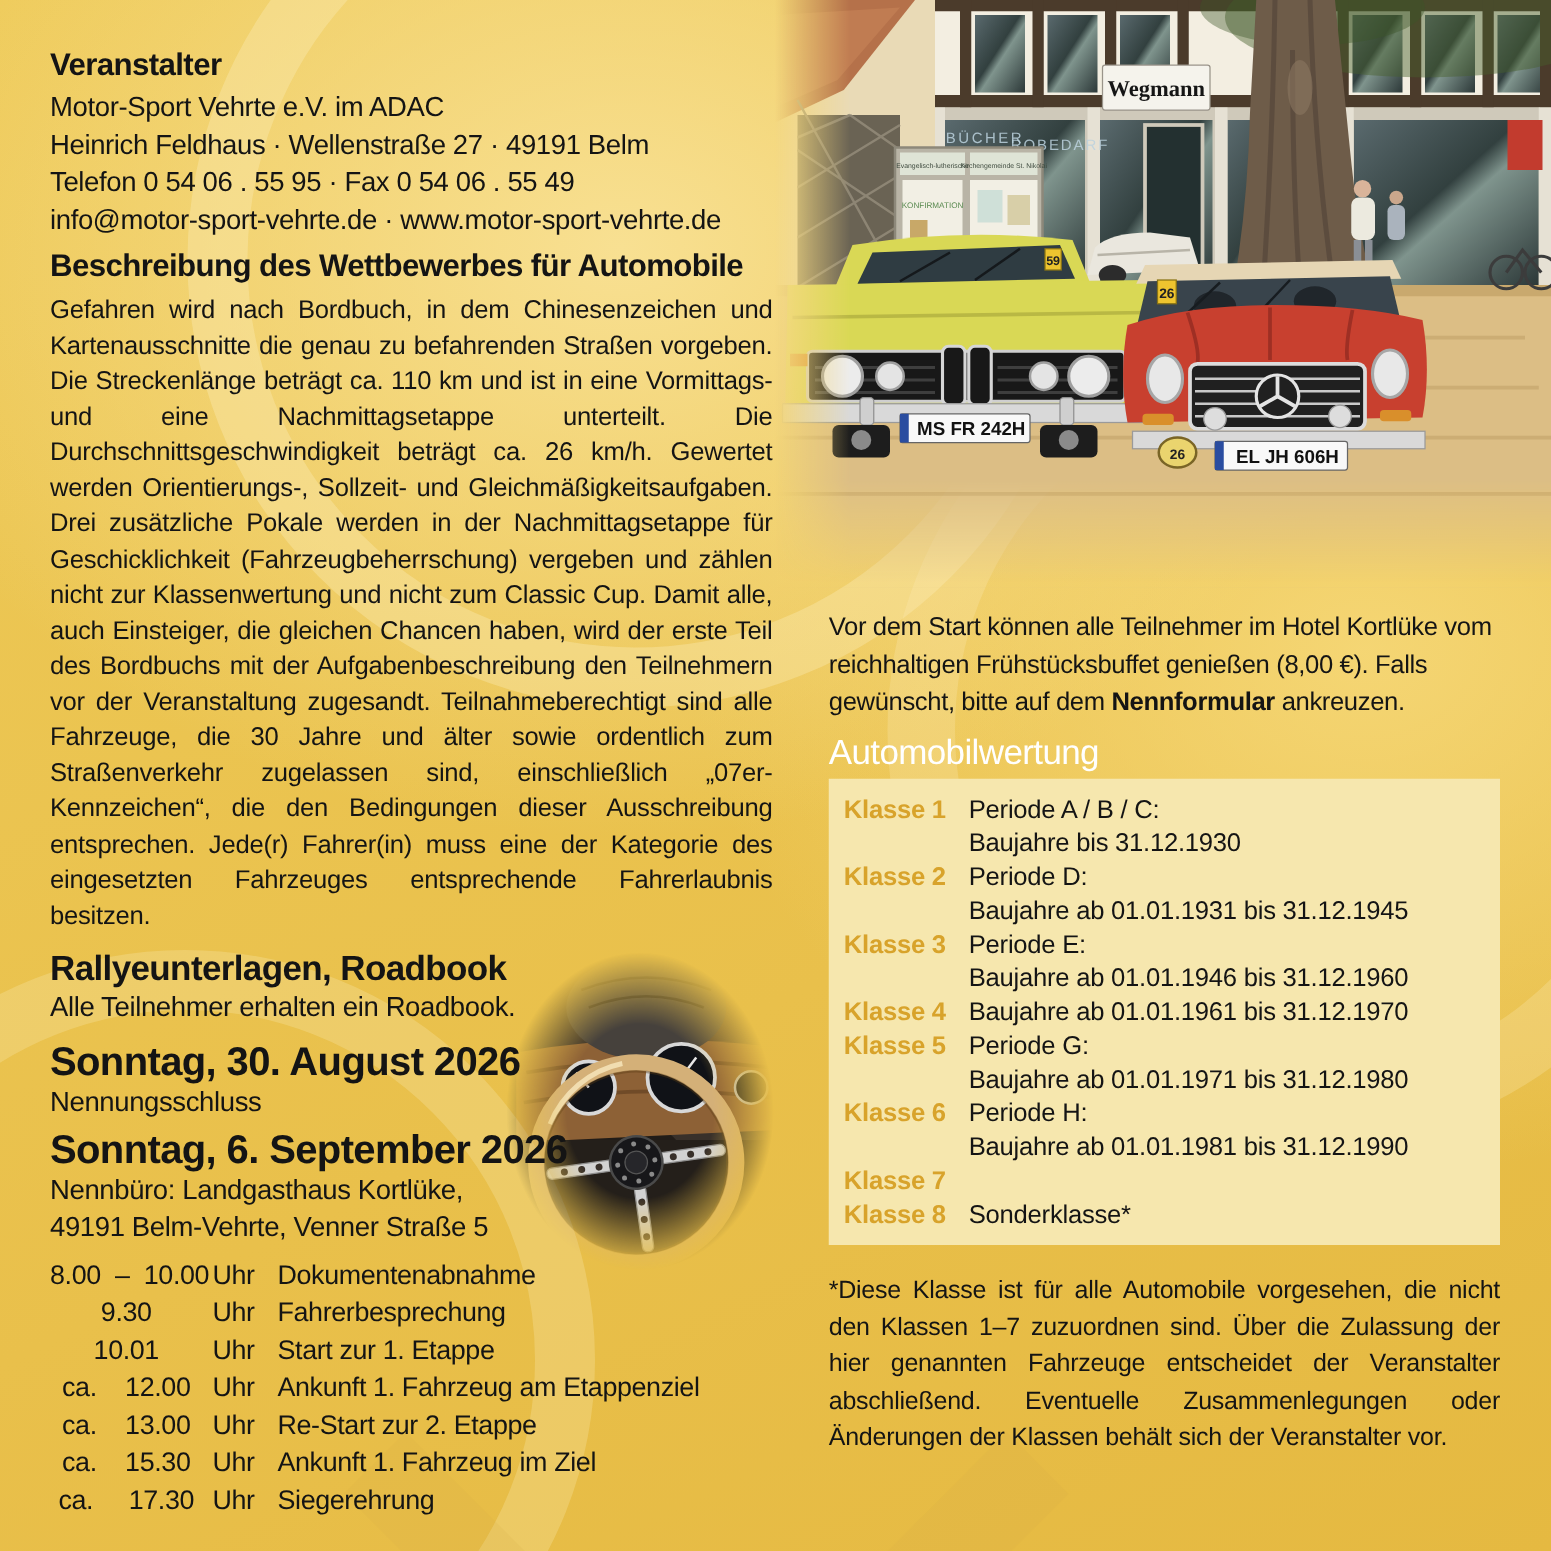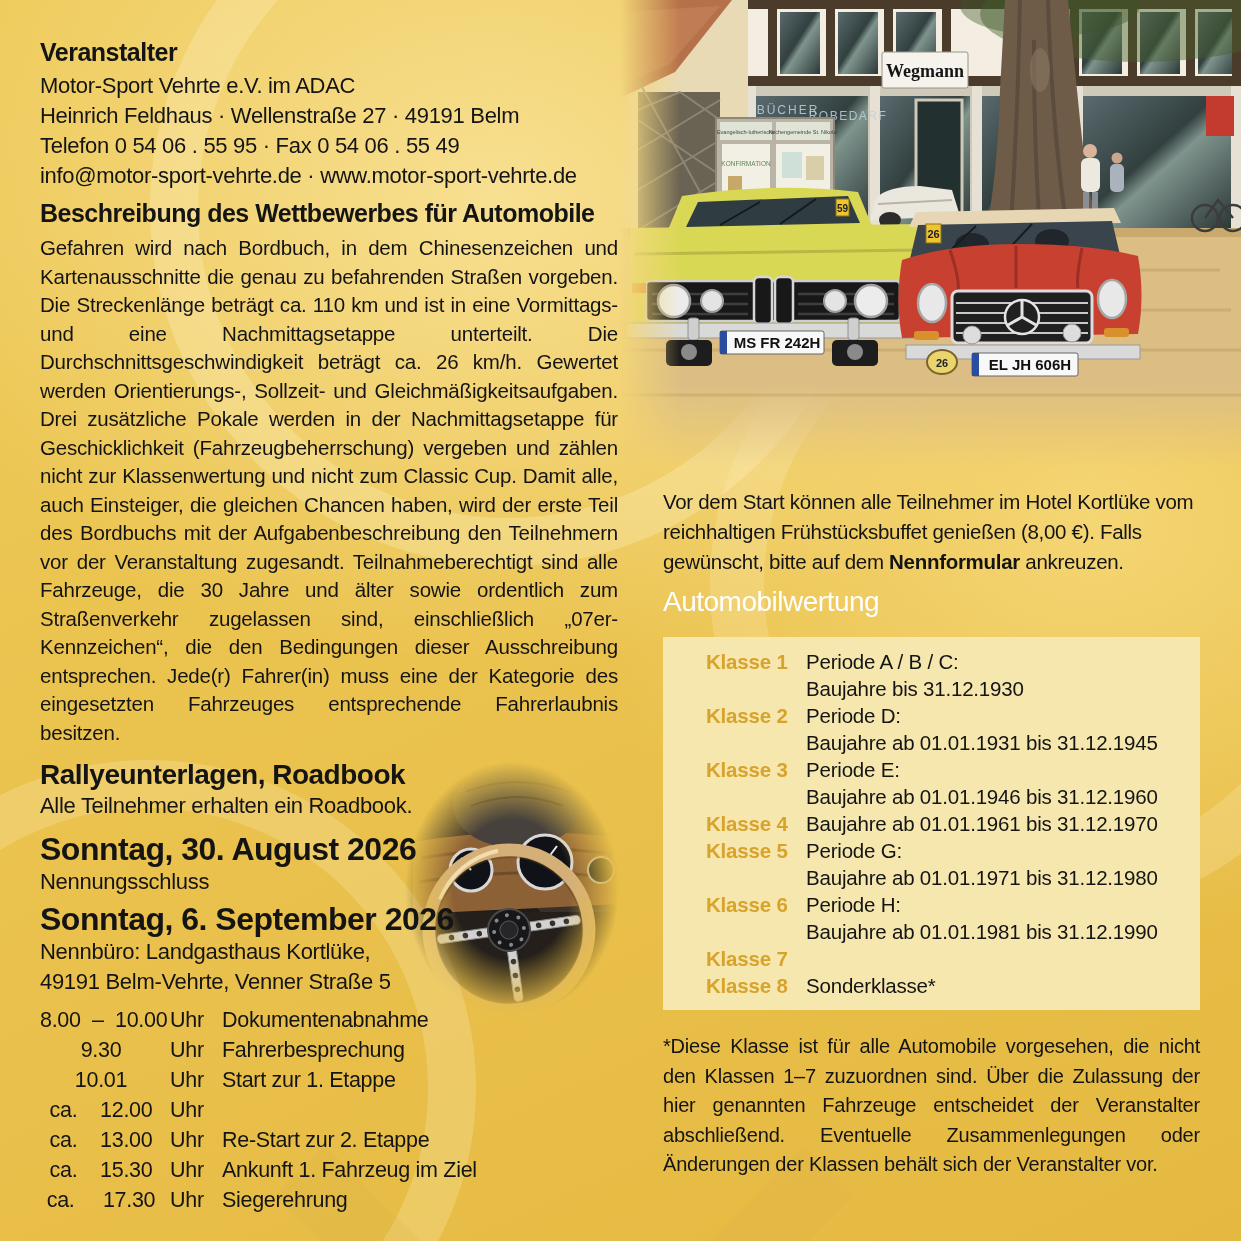--- a/index.html
+++ b/index.html
@@ -34,21 +34,21 @@
   .h2x{margin-top:8px;}
   .para{margin-top:6px;font-size:20.5px;line-height:28.5px;letter-spacing:-0.2px;text-align:justify;}
   .schedule{margin-top:8px;font-size:21.5px;line-height:30px;letter-spacing:-0.3px;}
   .sch-row{display:flex;}
   .sch-time{width:122px;text-align:center;white-space:pre;}
   .sch-unit{margin-left:8px;width:42px;}
   .sch-act{margin-left:10px;flex:1;}
 
   .intro{font-size:20.5px;line-height:30px;letter-spacing:-0.3px;}
   .wertung-h{margin-top:10px;font-size:28px;font-weight:normal;letter-spacing:-0.5px;line-height:30px;color:var(--heading_white,#ffffff);}
-  .panel{margin-top:20px;background:var(--panel_bg,#f6e7ae);padding:11px 14px 11px 43px;}
+  .panel{margin-top:6px;background:var(--panel_bg,#f6e7ae);padding:11px 14px 11px 12px;}
   .class-row{display:grid;grid-template-columns:100px 1fr;}
   .class-label{color:var(--class_label,#d8a32b);font-weight:bold;font-size:20.5px;line-height:27px;letter-spacing:-0.2px;}
   .class-desc{font-size:20.5px;line-height:27px;letter-spacing:-0.2px;}
   .footnote{margin-top:22px;font-size:20px;line-height:29.5px;letter-spacing:-0.2px;text-align:justify;}
 </style>
 </head>
 <body>
 
 <div class="ring" id="ring1"></div>
 <div class="ring" id="ring2"></div>
@@ -353,20 +353,21 @@
       <span class="sch-act">Fahrerbesprechung</span>
     </div>
     <div class="sch-row">
       <span class="sch-time">10.01</span>
       <span class="sch-unit">Uhr</span>
       <span class="sch-act">Start zur 1. Etappe</span>
     </div>
     <div class="sch-row">
       <span class="sch-time">ca.    12.00</span>
       <span class="sch-unit">Uhr</span>
+      <span class="sch-act">Ankunft 1. Fahrzeug am Etappenziel</span>
     </div>
     <div class="sch-row">
       <span class="sch-time">ca.    13.00</span>
       <span class="sch-unit">Uhr</span>
       <span class="sch-act">Re-Start zur 2. Etappe</span>
     </div>
     <div class="sch-row">
       <span class="sch-time">ca.    15.30</span>
       <span class="sch-unit">Uhr</span>
       <span class="sch-act">Ankunft 1. Fahrzeug im Ziel</span>

